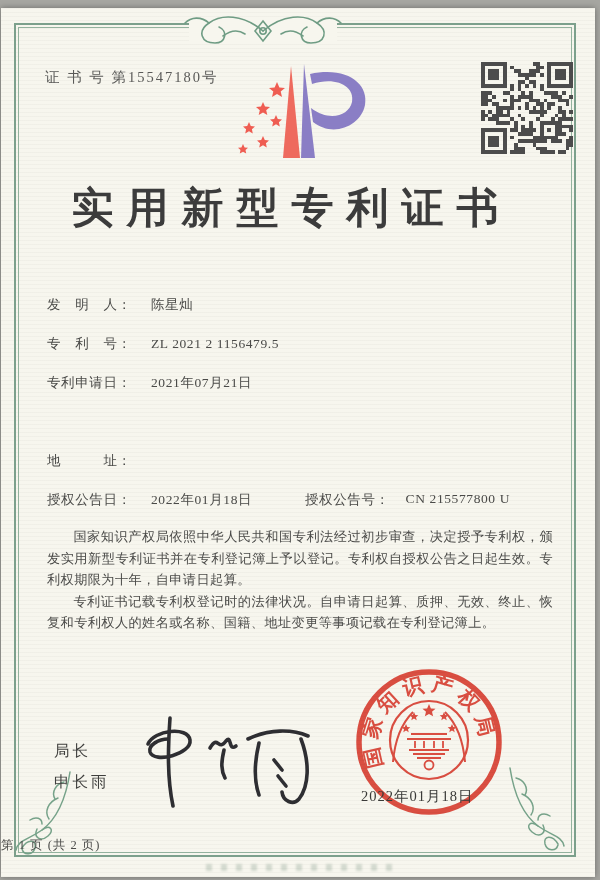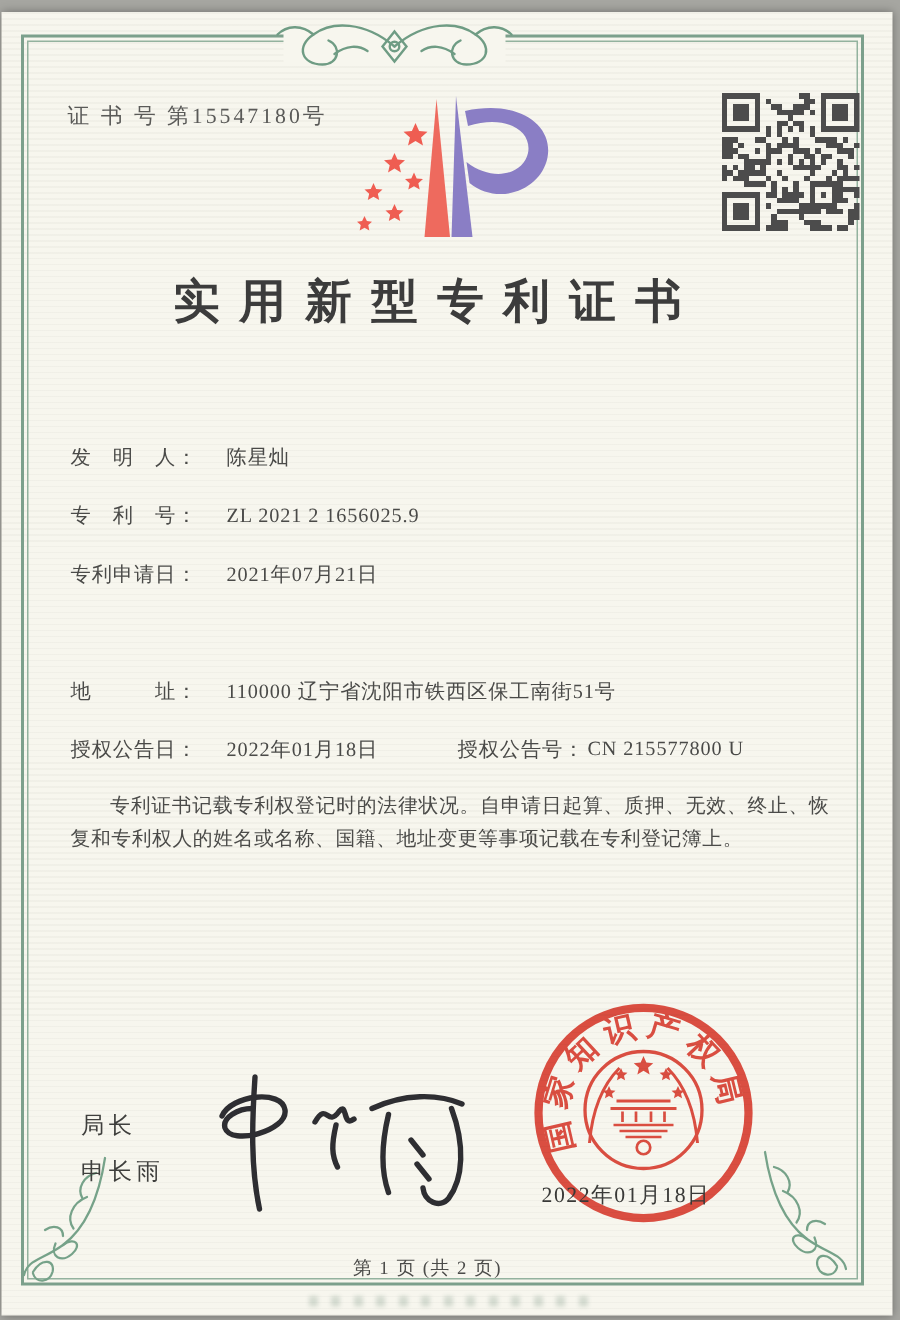--- a/index.html
+++ b/index.html
@@ -24,46 +24,46 @@
     content:"";position:absolute;inset:2px;border:1px solid #93b29e;
   }
   .cert-no{
     position:absolute;left:44px;top:60px;
     font-size:14.5px;letter-spacing:2px;color:#5a5a58;
   }
   .logo{position:absolute;left:230px;top:52px;width:145px;height:112px;}
   .qr{position:absolute;left:480px;top:54px;width:92px;height:92px;}
   .title{
     position:absolute;left:0;right:26px;top:172px;margin:0;
-    text-align:center;font-size:31px;font-weight:600;color:#3c3c3c;
+    text-align:center;font-size:42px;font-weight:600;color:#3c3c3c;
     letter-spacing:13px;text-indent:13px;
   }
   .field{
     position:absolute;left:46px;right:44px;
     font-size:13.5px;color:#4a4a48;letter-spacing:.6px;
     display:flex;align-items:baseline;
   }
   .field .label{flex:none;width:104px;}
   .grant2{position:absolute;left:258px;top:0;display:flex;}
-  .grant2 .label{width:auto;margin-right:2px;}
+  .grant2 .label{width:auto;margin-right:16px;}
   .paragraphs{
     position:absolute;left:46px;top:518px;width:506px;
     font-size:13.2px;line-height:21.6px;color:#4b4b49;
     text-align:justify;letter-spacing:.4px;
   }
   .paragraphs p{margin:0;text-indent:2em;}
   .signer{position:absolute;left:53px;top:727px;font-size:15.5px;color:#3f3f3d;letter-spacing:3px;line-height:31px;}
   .signature{position:absolute;left:113px;top:700px;width:205px;height:108px;}
   .seal{position:absolute;left:352px;top:658px;width:152px;height:152px;mix-blend-mode:multiply;opacity:.93;}
   .seal-date{
     position:absolute;left:360px;top:779px;
     font-size:14.5px;color:#3a3a38;letter-spacing:1px;z-index:5;
   }
   .footer{
-    position:absolute;left:0;right:26px;top:829px;text-align:center;
+    position:absolute;left:0;right:26px;top:829px;
     font-size:12.5px;color:#4b4b49;letter-spacing:1px;
   }
   .ornament-top{position:absolute;left:172px;top:0px;width:180px;height:48px;}
   .corner{position:absolute;width:72px;height:90px;}
   .corner.bl{left:5px;top:760px;}
   .corner.br{left:501px;top:756px;transform:scaleX(-1);}
   .ghost{
     position:absolute;left:205px;top:856px;width:190px;height:7px;
     background:repeating-linear-gradient(90deg, rgba(104,134,116,.55) 0 6px, rgba(0,0,0,0) 6px 15px);
     filter:blur(1.3px);opacity:.45;
@@ -439,40 +439,40 @@
       </svg>
 
     <h1 class="title">实用新型专利证书</h1>
 
     <div class="field" style="top:288px">
       <span class="label">发　明　人：</span>
       <span class="value">陈星灿</span>
     </div>
     <div class="field" style="top:327px">
       <span class="label">专　利　号：</span>
-      <span class="value">ZL 2021 2 1656025.9</span>
+      <span class="value">ZL 2021 2 1156479.5</span>
     </div>
     <div class="field" style="top:366px">
       <span class="label">专利申请日：</span>
       <span class="value">2021年07月21日</span>
     </div>
     <div class="field" style="top:444px">
       <span class="label">地　　　址：</span>
-      <span class="value">110000 辽宁省沈阳市铁西区保工南街51号</span>
     </div>
     <div class="field" style="top:483px">
       <span class="label">授权公告日：</span>
       <span class="value">2022年01月18日</span>
       <span class="grant2">
         <span class="label">授权公告号：</span>
         <span class="value">CN 215577800 U</span>
       </span>
     </div>
 
     <div class="paragraphs">
+      <p>国家知识产权局依照中华人民共和国专利法经过初步审查，决定授予专利权，颁发实用新型专利证书并在专利登记簿上予以登记。专利权自授权公告之日起生效。专利权期限为十年，自申请日起算。</p>
       <p>专利证书记载专利权登记时的法律状况。自申请日起算、质押、无效、终止、恢复和专利权人的姓名或名称、国籍、地址变更等事项记载在专利登记簿上。</p>
     </div>
 
     <div class="signer">
       <div>局长</div>
       <div>申长雨</div>
     </div>
 
     <svg class="signature" viewBox="0 0 205 108">
       <g stroke="#2e2e32" stroke-width="3.6" fill="none" stroke-linecap="round" stroke-linejoin="round">

